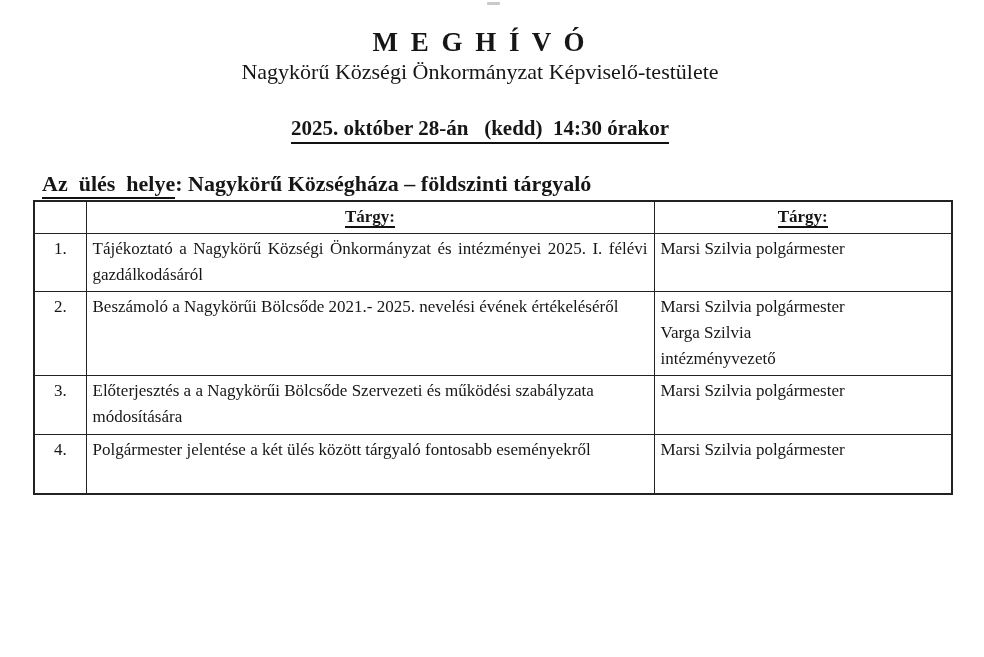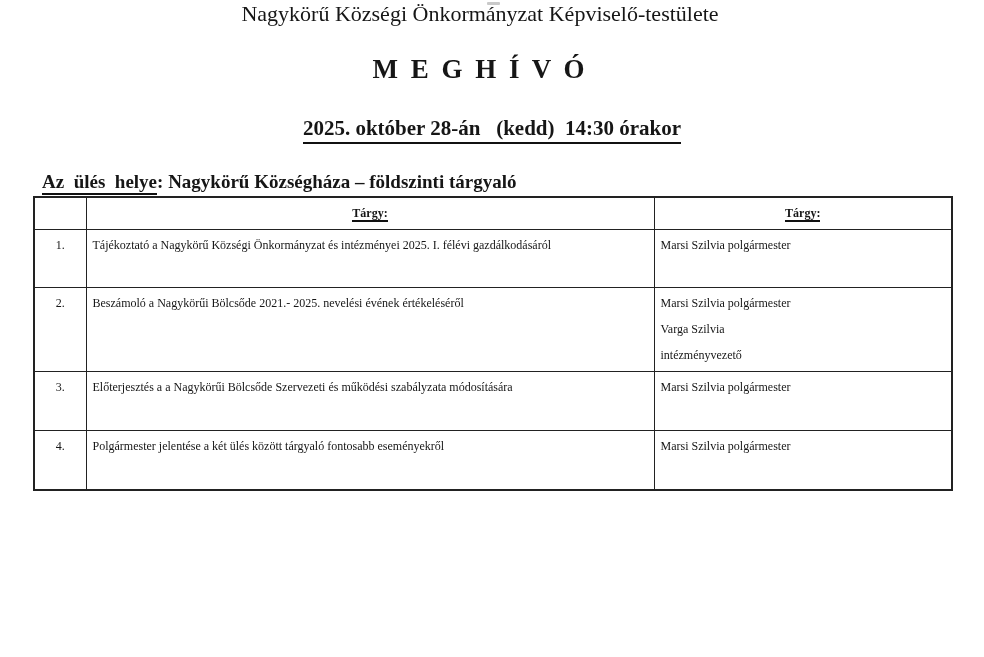--- a/index.html
+++ b/index.html
@@ -27,56 +27,56 @@
     margin-top: 27px;
     font-size: 27px;
     font-weight: bold;
     letter-spacing: 3px;
     white-space: pre-wrap;
   }
   .doc-subtitle {
     margin-top: 1px;
     font-size: 22px;
   }
-  .date-wrap { margin-top: 31px; padding-left: 12px; }
+  .date-wrap { margin-top: 31px; }
   .date-line {
     display: inline-block;
     font-size: 21px;
     font-weight: bold;
     border-bottom: 2px solid #111;
     padding-bottom: 1px;
     white-space: pre-wrap;
   }
   .intro {
     margin: 27px 40px 0 42px;
     font-size: 21px;
   }
   .intro b { font-weight: bold; }
   .location {
     margin: 27px 40px 0 42px;
-    font-size: 19px;
+    font-size: 22px;
     font-weight: bold;
   }
   .location .lbl {
     border-bottom: 2px solid #111;
     padding-bottom: 1px;
     white-space: pre-wrap;
   }
   .agenda-heading {
     margin-top: 77px;
     font-size: 21px;
     font-weight: bold;
     white-space: pre-wrap;
   }
   table.agenda {
     margin: 3px 0 0 33px;
     width: 918px;
     border-collapse: collapse;
     table-layout: fixed;
-    font-size: 12px;
+    font-size: 17px;
     line-height: 26px;
   }
   table.agenda td, table.agenda th {
     border: 1px solid #222;
     vertical-align: top;
     padding: 2px 6px 3px 6px;
   }
   table.agenda { border: 2px solid #222; }
   col.c-num { width: 52px; }
   col.c-subj { width: 568px; }
@@ -92,23 +92,23 @@
   tr.r3 td { height: 53px; }
   tr.r4 td { height: 53px; }
 </style>
 </head>
 <body>
 
 <div class="page">
 
   <div class="artifact"></div>
 
+  <div class="center-block doc-title">M E G H Í V Ó</div>
+
   <div class="center-block doc-subtitle">Nagykörű Községi Önkormányzat Képviselő-testülete</div>
-
-  <div class="center-block doc-title">M E G H Í V Ó</div>
 
   <div class="center-block date-wrap">
     <span class="date-line">2025. október 28-án   (kedd)  14:30 órakor</span>
   </div>
 
 
   <div class="location"><span class="lbl">Az  ülés  helye</span><span>:</span><span> Nagykörű Községháza – földszinti tárgyaló</span></div>
 
 
   <table class="agenda">

